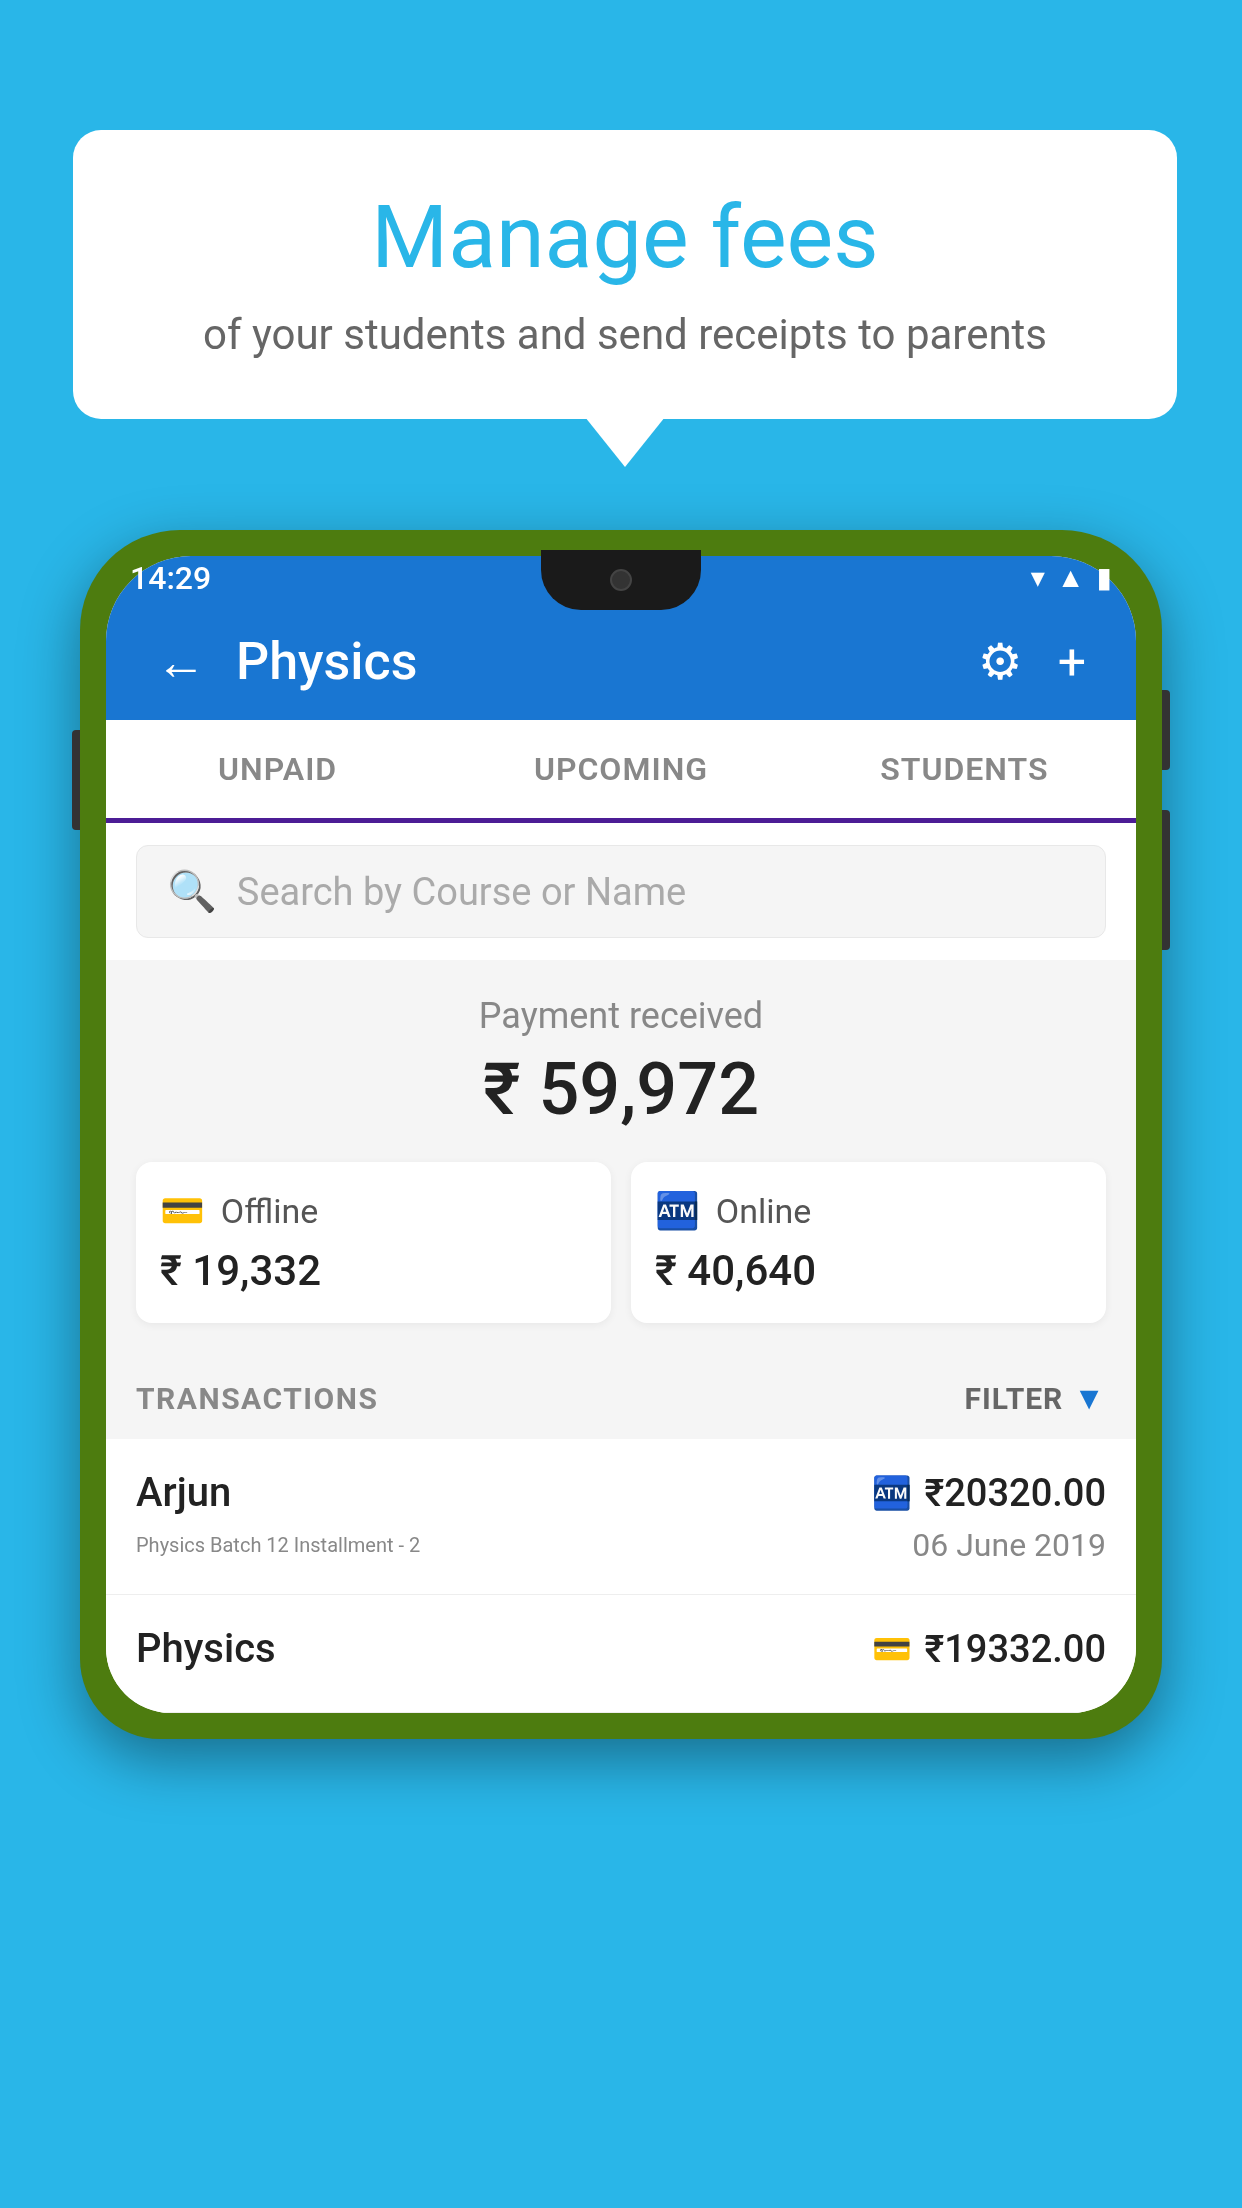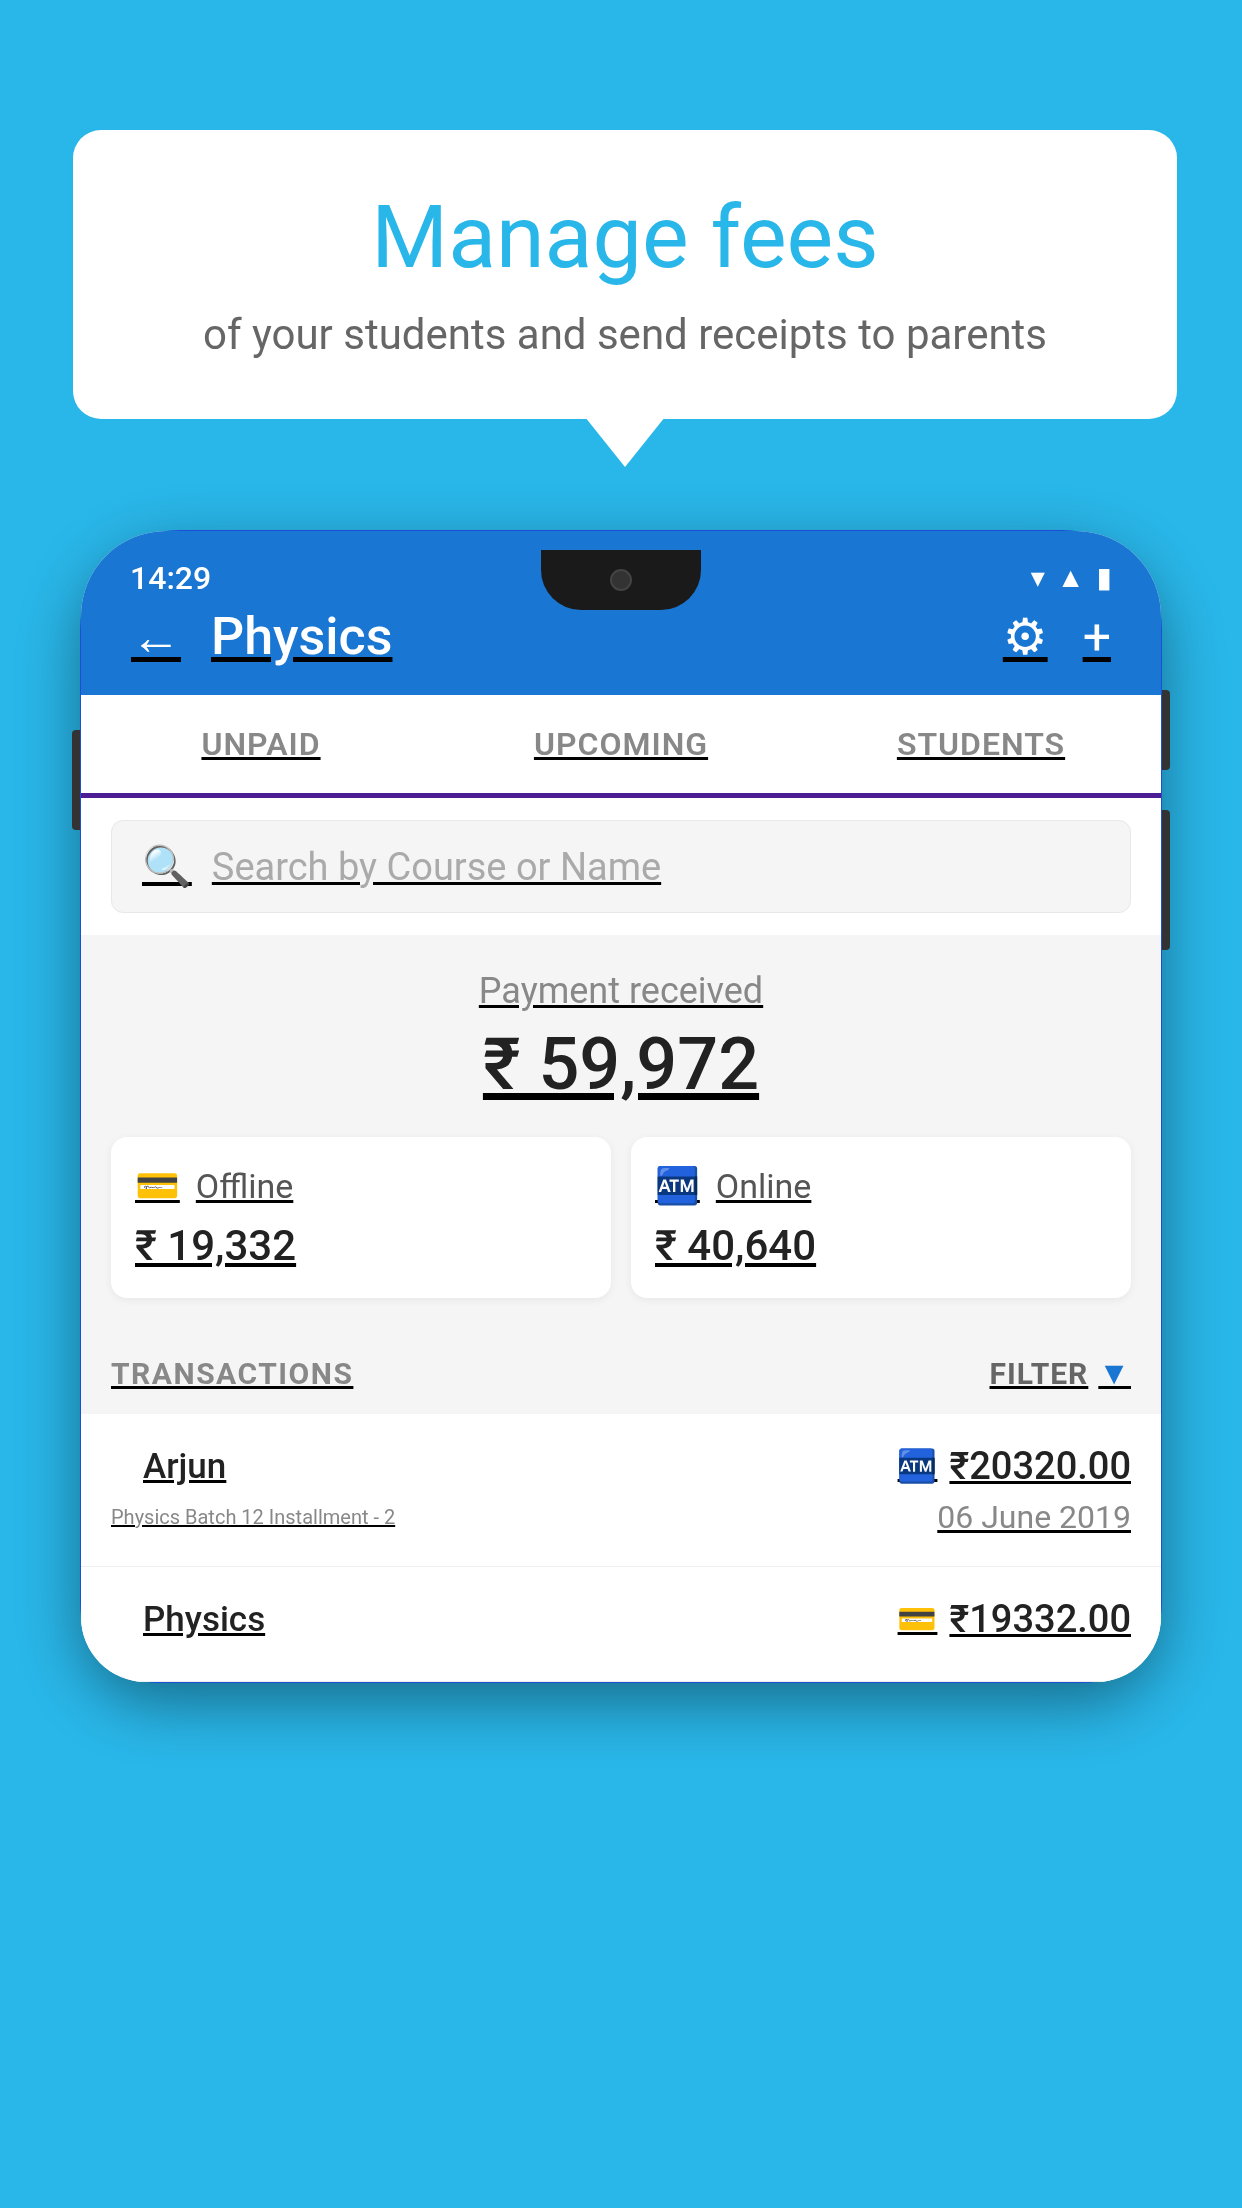--- a/index.html
+++ b/index.html
@@ -58,26 +58,25 @@
     
     .phone-container {
       position: absolute;
       top: 530px;
       left: 80px;
       right: 80px;
       bottom: 0;
     }
 
     .phone-frame {
-      background: #1d4ed8;
+      background: #4d7c0f;
       border-radius: 100px 100px 80px 80px;
-      padding: 1px;
+      padding: 26px;
       position: relative;
       box-shadow: 0 20px 60px rgba(0,0,0,0.4);
-      text-decoration: underline;
     }
 
     .phone-notch-area {
       position: absolute;
       top: 10px;
       left: 0;
       right: 0;
       height: 75px;
       display: flex;
       align-items: center;
@@ -330,24 +329,23 @@
     }
 
     .transaction-top {
       display: flex;
       justify-content: space-between;
       align-items: center;
       margin-bottom: 10px;
     }
 
     .transaction-name {
-      font-size: 35px;
+      font-size: 40px;
       font-weight: 500;
       color: #222;
-      margin-left: 32px;
     }
 
     .transaction-amount-container {
       display: flex;
       align-items: center;
       gap: 12px;
     }
 
     .amount-icon {
       font-size: 32px;

